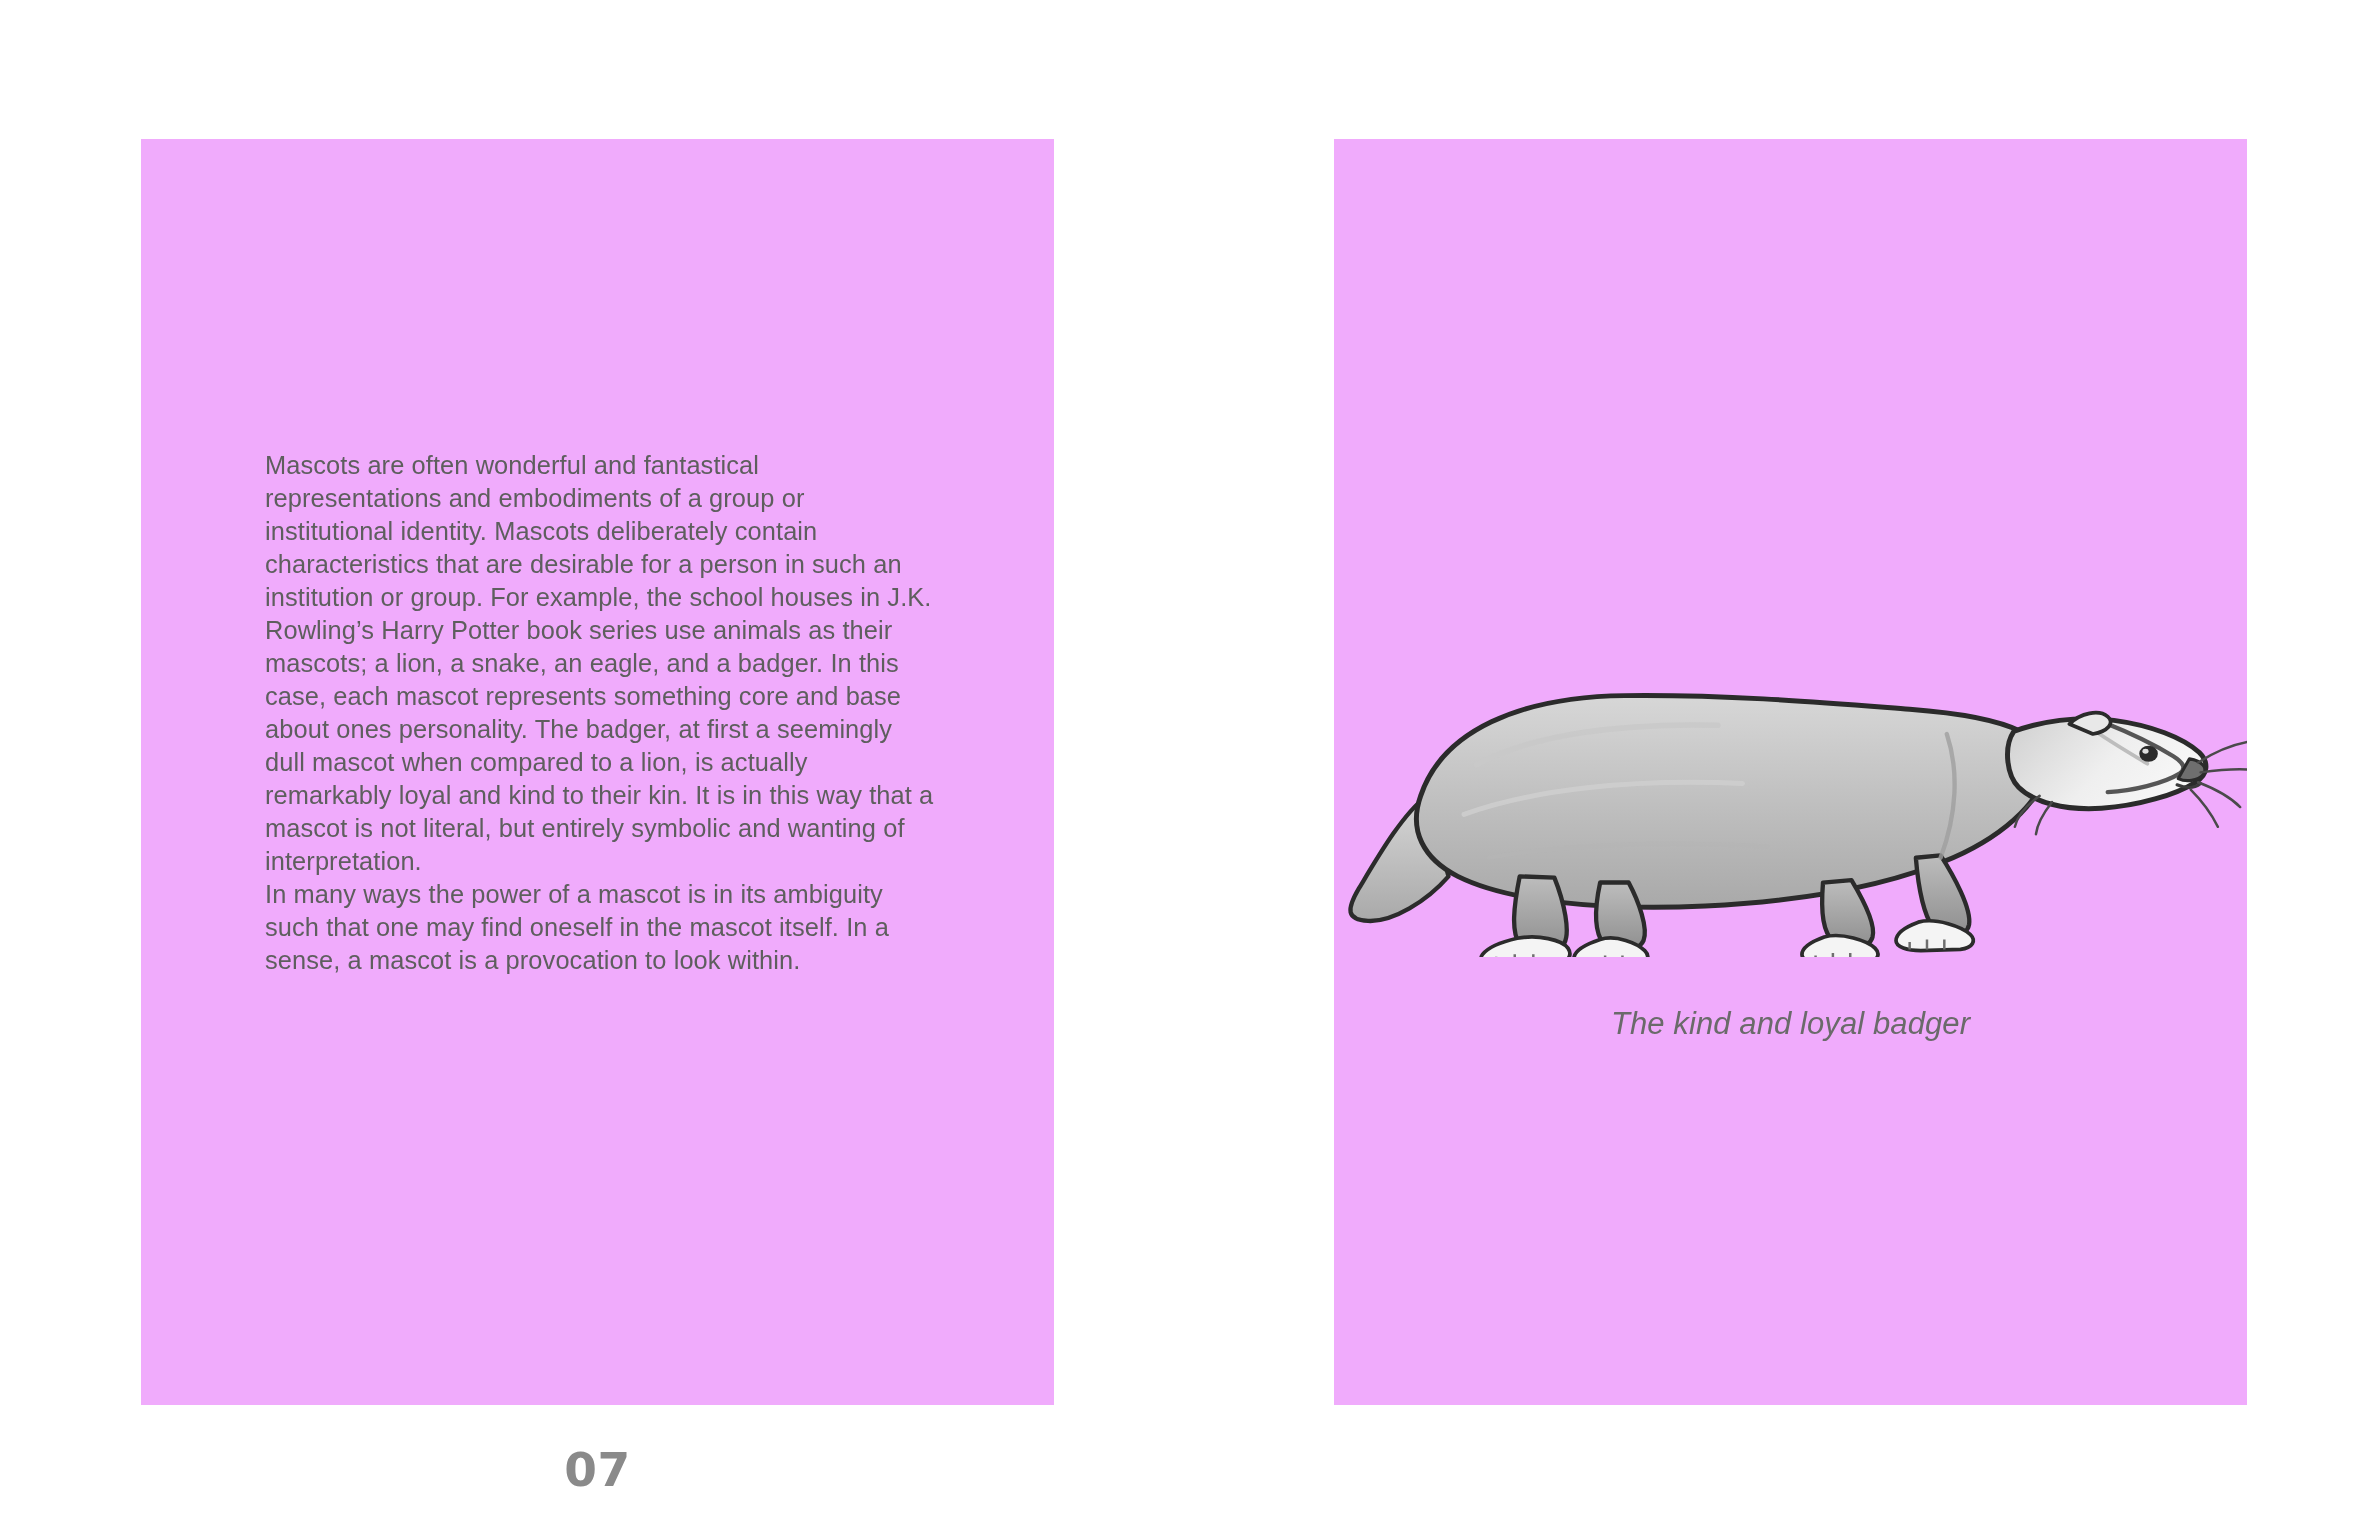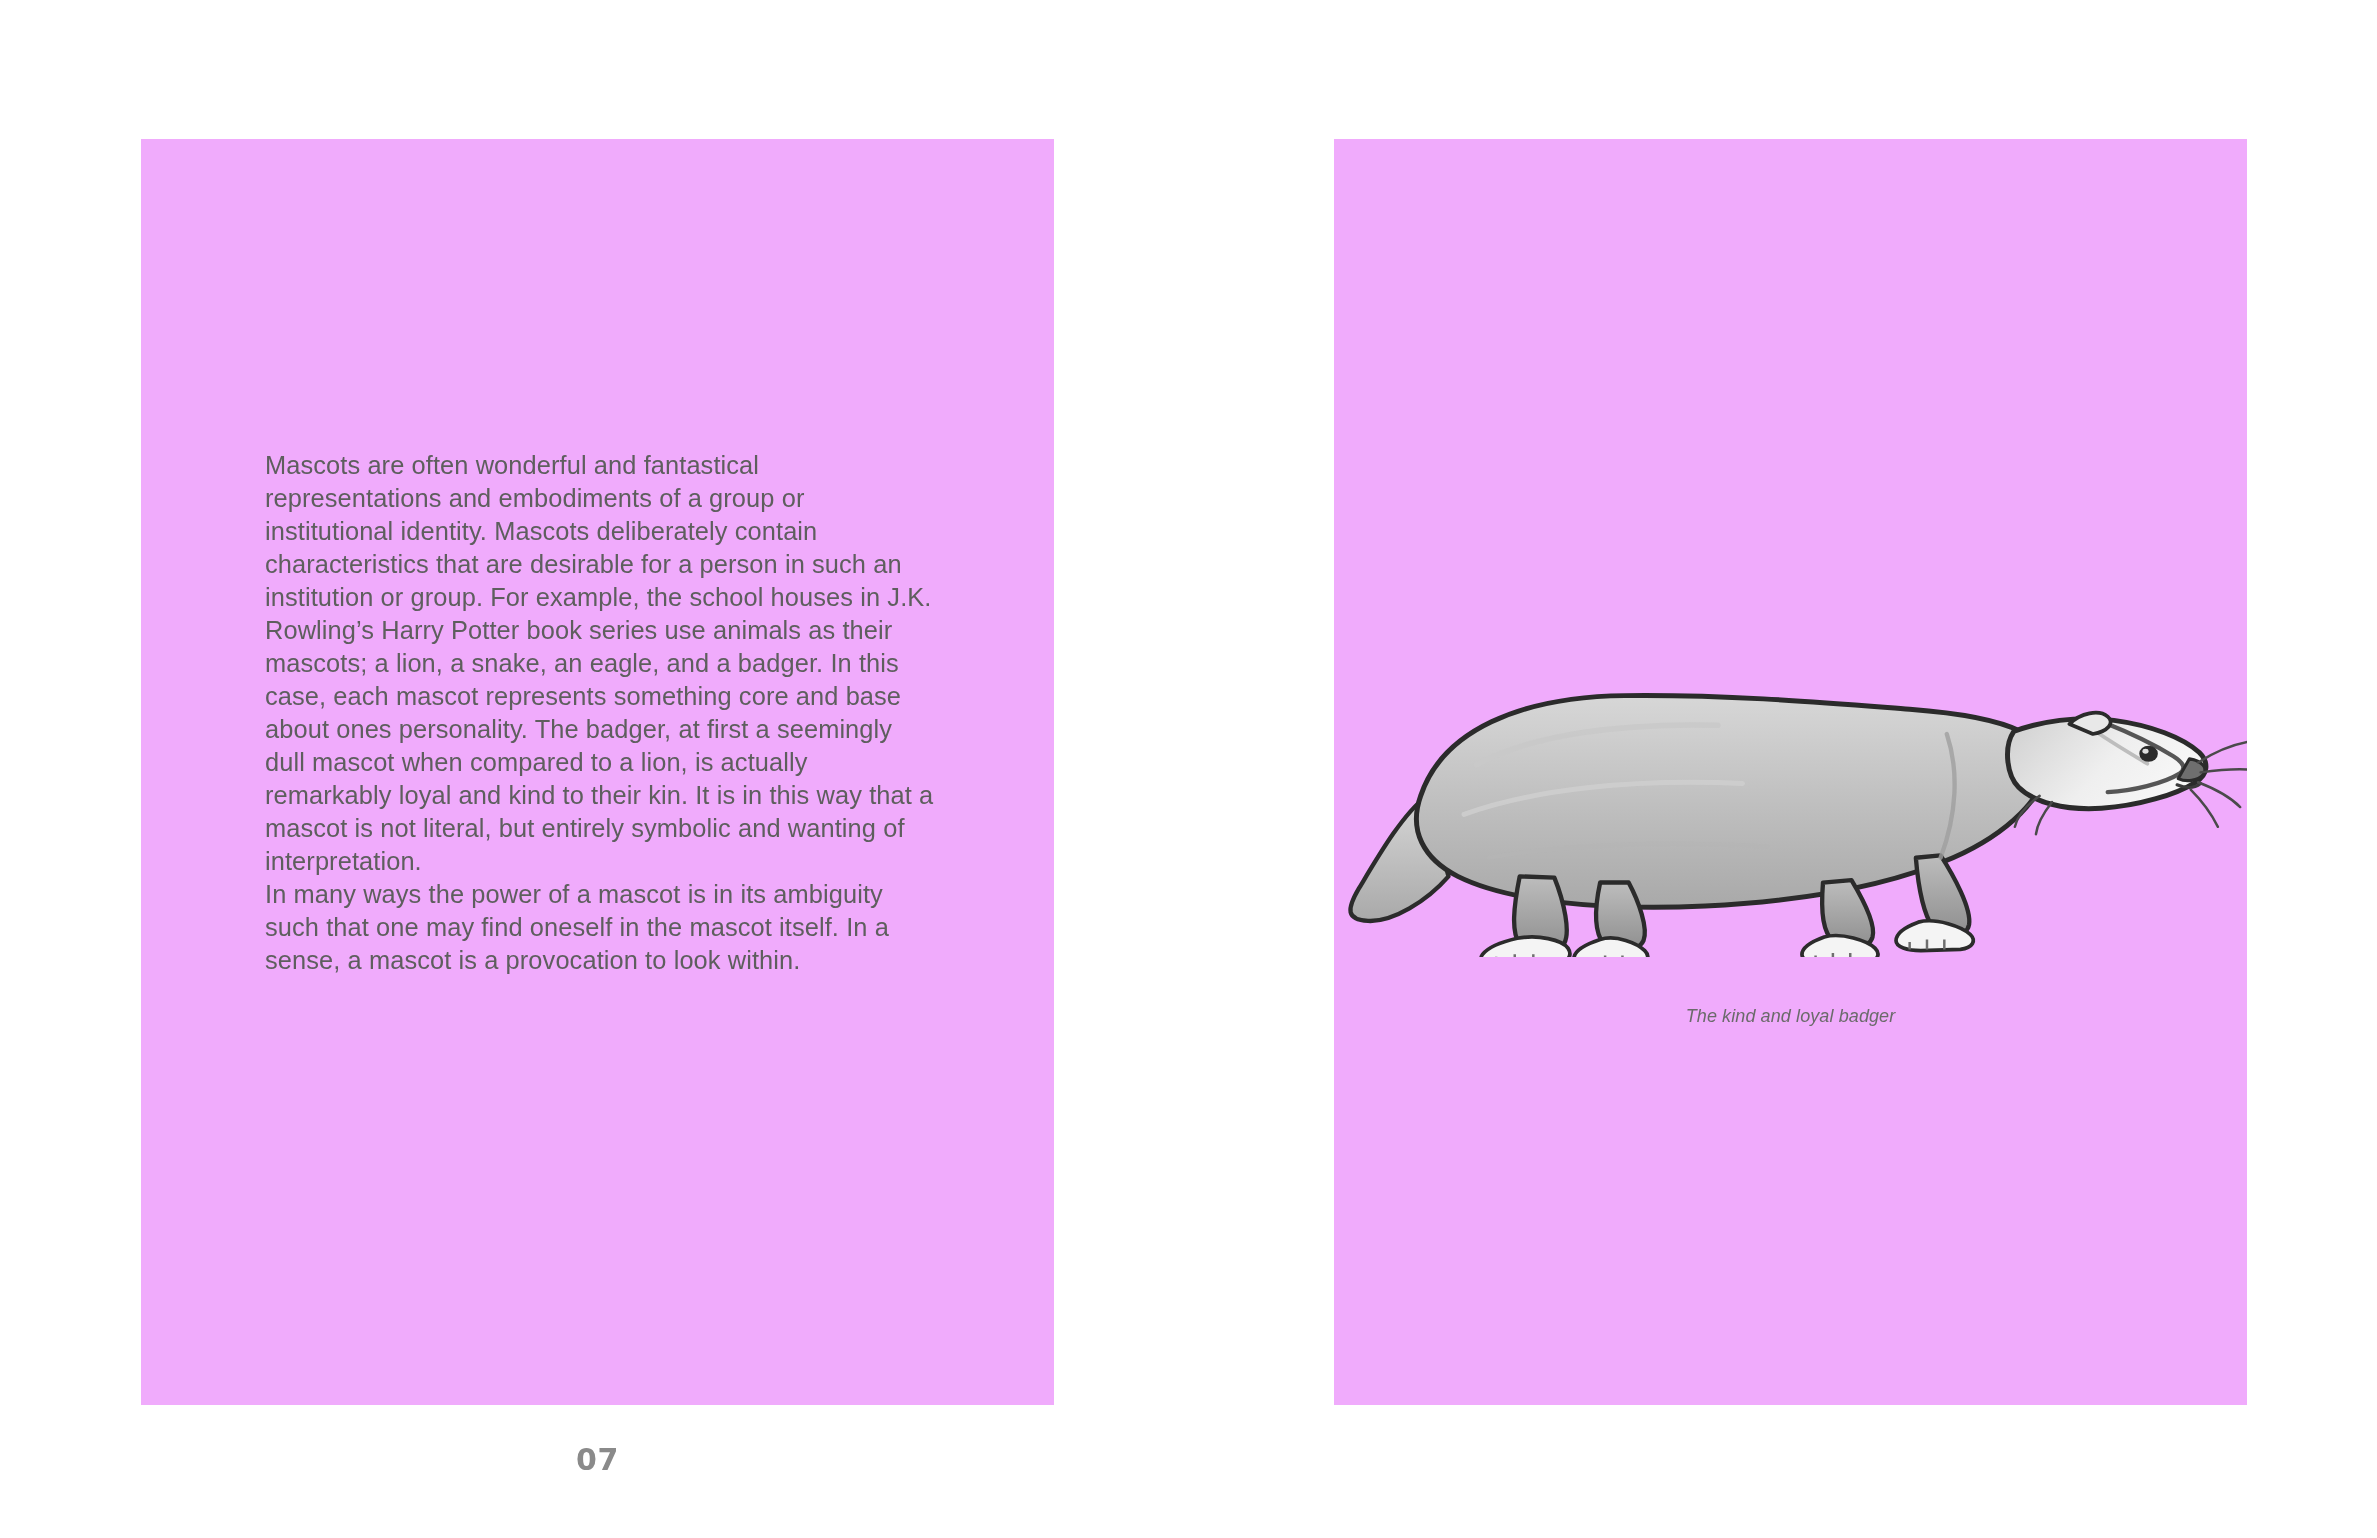--- a/index.html
+++ b/index.html
@@ -33,21 +33,21 @@
     height: 1266px;
     background: #f0abfc;
     position: relative;
     overflow: hidden;
   }
 
   .page-number {
     width: 913px;
     text-align: center;
     margin-top: 37px;
-    font-size: 30px;
+    font-size: 47px;
     font-weight: bold;
     color: #8a8a8a;
     letter-spacing: 0.6px;
     font-family: "DejaVu Sans", sans-serif;
   }
 
   
   .text-block {
     position: absolute;
     left: 124px;
@@ -77,21 +77,21 @@
     display: block;
     width: 913px;
     height: 347px;
   }
   .caption {
     position: absolute;
     top: 867px;
     left: 0;
     width: 913px;
     text-align: center;
-    font-size: 18px;
+    font-size: 31px;
     font-style: italic;
     color: #6a6a6a;
     letter-spacing: 0.1px;
   }
 </style>
 </head>
 <body>
 
 <div class="spread">
 

